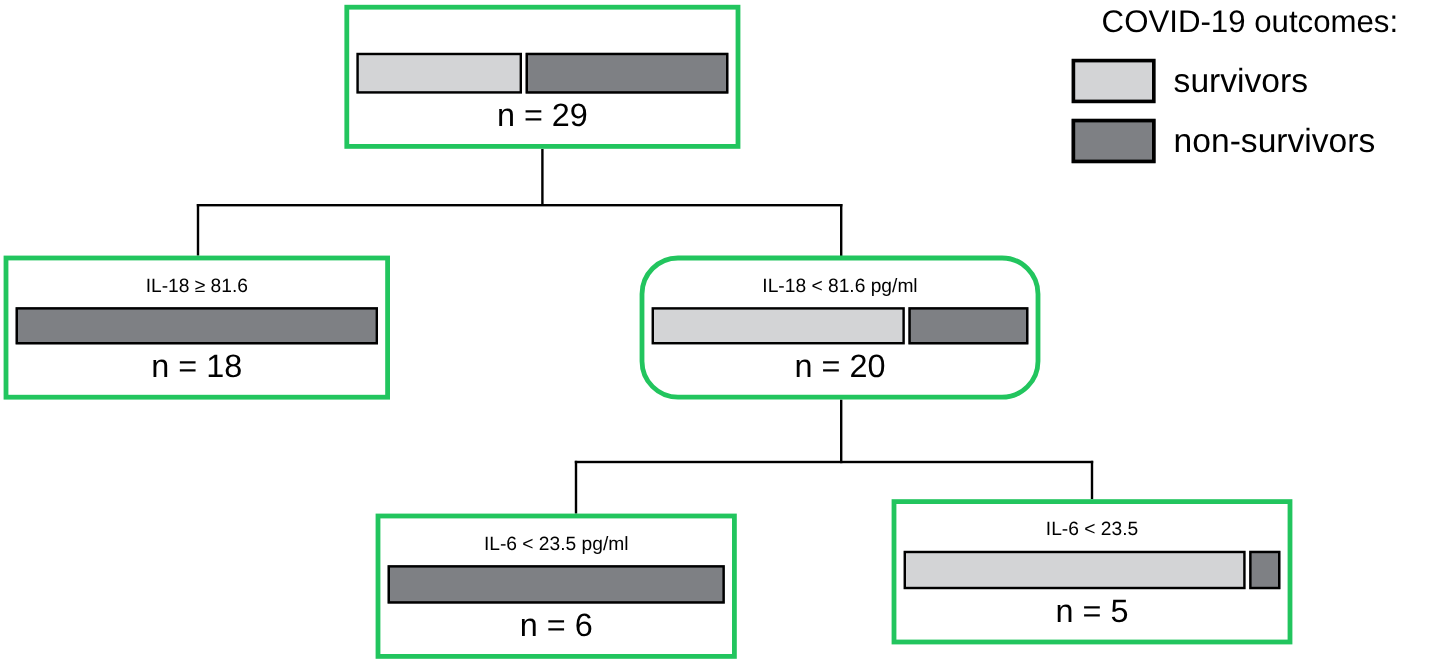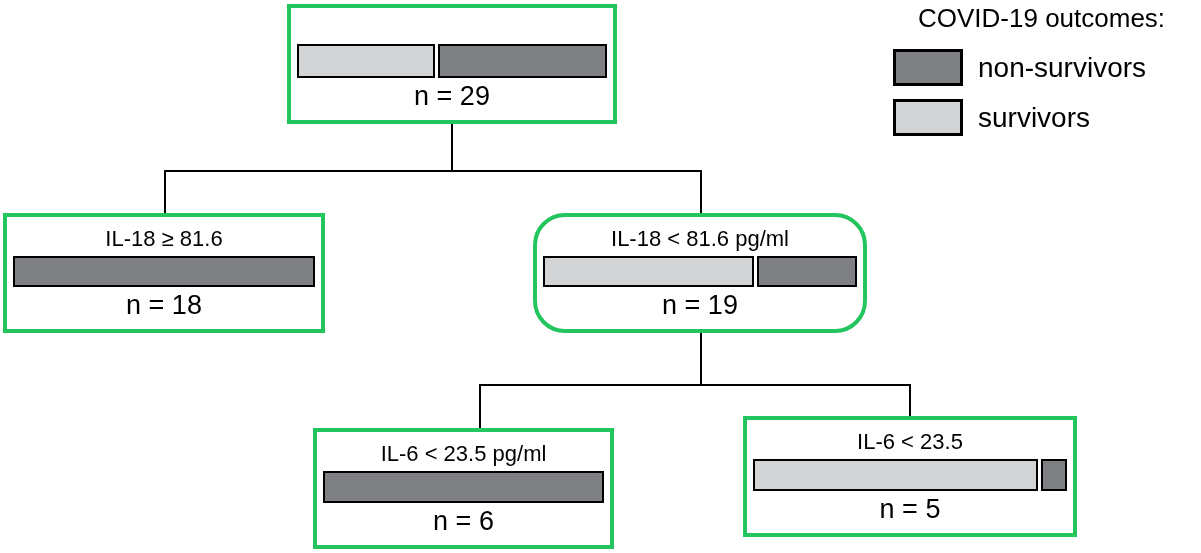--- a/index.html
+++ b/index.html
@@ -26,21 +26,21 @@
     display: flex;
     flex-direction: column;
     align-items: stretch;
     justify-content: space-between;
     padding: 5px 6px 6px 6px;
   }
   .node .cond {
     height: 34px;
     line-height: 34px;
     text-align: center;
-    font-size: 22px;
+    font-size: 16px;
     white-space: nowrap;
   }
   .node .nlabel {
     height: 36px;
     line-height: 36px;
     text-align: center;
     font-size: 27px;
     white-space: nowrap;
   }
   .bar {
@@ -144,21 +144,21 @@
     </div>
     <div class="nlabel">n = 18</div>
   </div>
 
   <div class="node n2">
     <div class="cond">IL-18 &lt; 81.6 pg/ml</div>
     <div class="bar">
       <div class="seg surv" style="flex: 13 1 0%;"></div>
       <div class="seg nonsurv" style="flex: 6 1 0%;"></div>
     </div>
-    <div class="nlabel">n = 19</div>
+    <div class="nlabel">n = 20</div>
   </div>
 
   <div class="node n3">
     <div class="cond">IL-6 &lt; 23.5 pg/ml</div>
     <div class="bar">
 
       <div class="seg nonsurv" style="flex: 5 1 0%;"></div>
     </div>
     <div class="nlabel">n = 6</div>
   </div>
@@ -168,22 +168,22 @@
     <div class="bar">
       <div class="seg surv" style="flex: 13 1 0%;"></div>
       <div class="seg nonsurv" style="flex: 1 1 0%;"></div>
     </div>
     <div class="nlabel">n = 5</div>
   </div>
 
   <div class="legend">
     <div class="legend-title">COVID-19 outcomes:</div>
     <div class="legend-row">
+      <span class="swatch surv"></span>
+      <span class="legend-label">survivors</span>
+    </div>
+    <div class="legend-row">
       <span class="swatch nonsurv"></span>
       <span class="legend-label">non-survivors</span>
-    </div>
-    <div class="legend-row">
-      <span class="swatch surv"></span>
-      <span class="legend-label">survivors</span>
     </div>
   </div>
 
 </div>
 
 </body></html>

